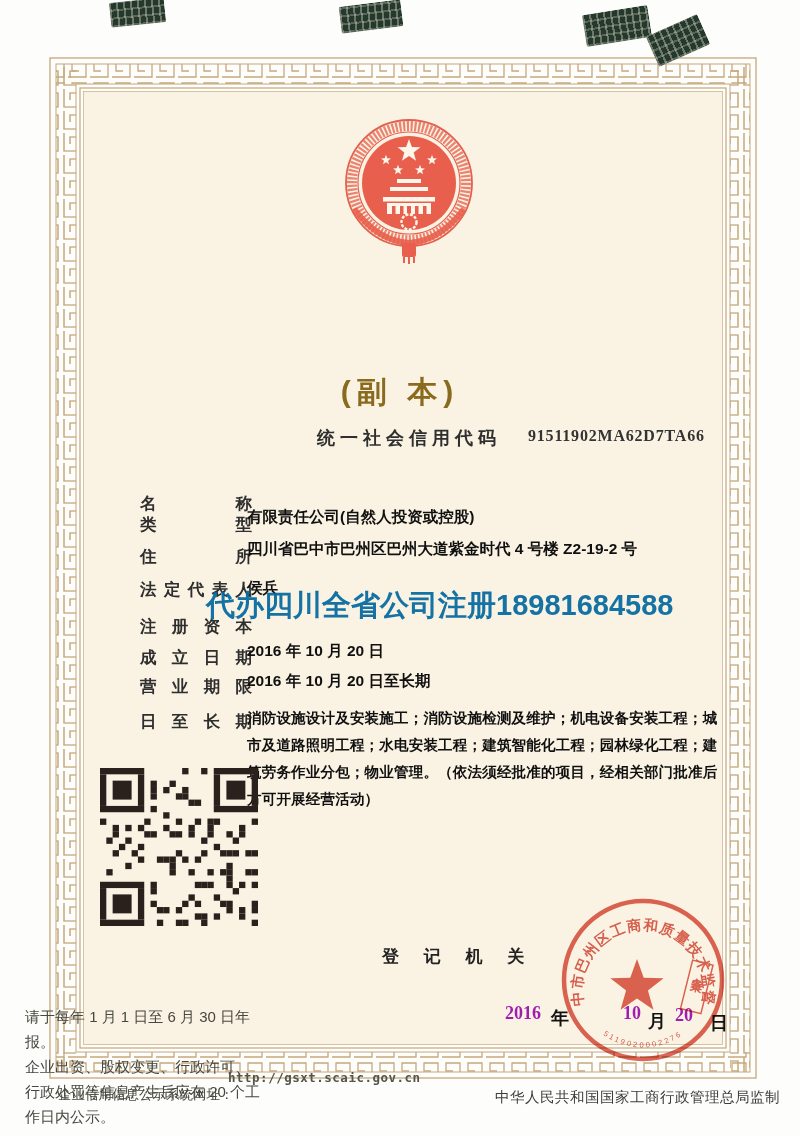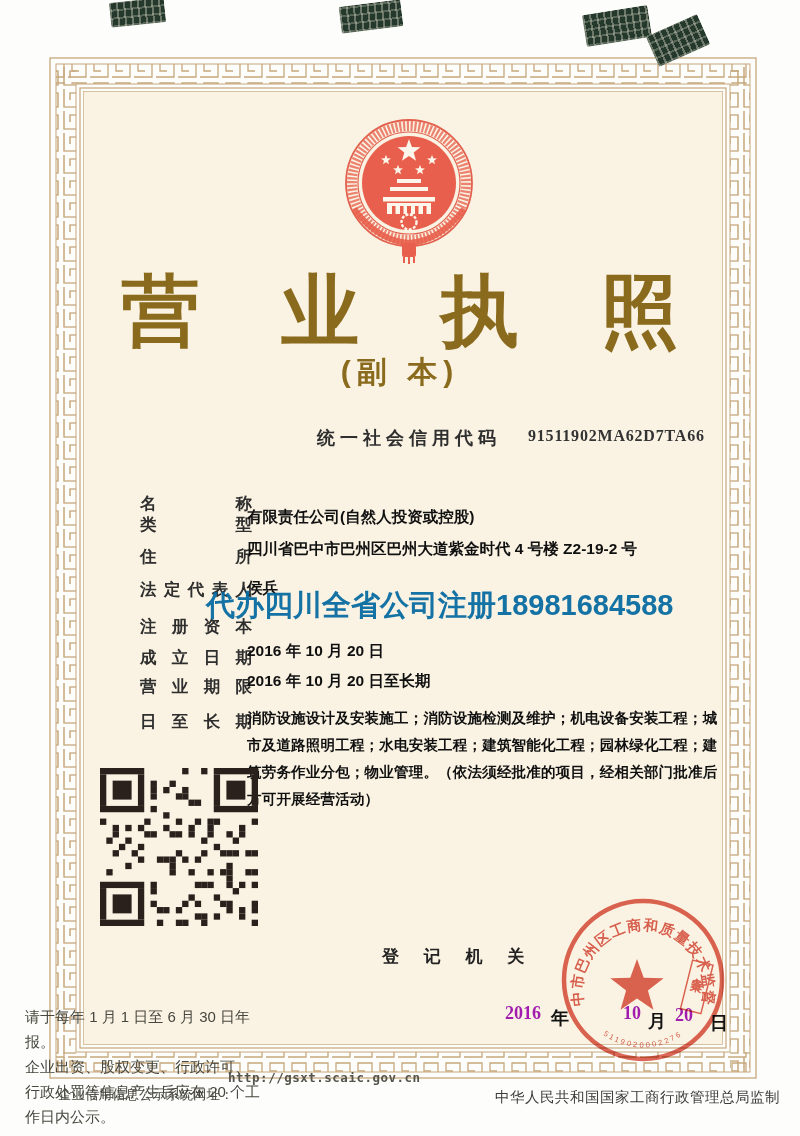--- a/index.html
+++ b/index.html
@@ -8,21 +8,21 @@
   .abs{position:absolute;}
   
   #frame-svg{position:absolute;left:0;top:0;pointer-events:none;}
   
   .frag{position:absolute;background:#24392b;border-radius:2px;
         background-image:repeating-linear-gradient(90deg,rgba(246,240,224,.35) 0 2px,transparent 2px 7px),
                          repeating-linear-gradient(0deg,rgba(246,240,224,.25) 0 2px,transparent 2px 8px);}
   
   .title{left:0;right:0;top:272px;text-align:center;font-size:78px;font-weight:900;
          color:#8a6b1d;letter-spacing:30px;text-indent:30px;line-height:1;}
-  .subtitle{left:0;right:0;top:352px;text-align:center;font-size:30px;font-weight:700;
+  .subtitle{left:0;right:0;top:372px;text-align:center;font-size:30px;font-weight:700;
             color:#8a6b1d;letter-spacing:6px;}
   
   .credit-label{left:317px;top:426px;font-size:18px;font-weight:600;color:#2f2f2f;letter-spacing:5px;}
   .credit-code{left:528px;top:427px;font-size:16px;font-weight:600;color:#333;
                font-family:"Liberation Serif",serif;letter-spacing:.8px;}
   
   .f-label{position:absolute;left:140px;width:112px;font-size:16.5px;font-weight:600;color:#2e2e2e;
            text-align:justify;text-align-last:justify;line-height:1.2;}
   .f-value{position:absolute;left:247px;width:482px;font-size:15.5px;font-weight:700;color:#101010;
            line-height:1.35;}
@@ -96,21 +96,20 @@
     <rect x="62" y="93" width="3.5" height="8" fill="#e8604d"></rect>
     <rect x="69" y="93" width="4" height="8" fill="#e8604d"></rect>
     <rect x="77" y="93" width="3.5" height="8" fill="#e8604d"></rect>
     <rect x="85" y="93" width="3.5" height="8" fill="#e8604d"></rect>
     <circle cx="71" cy="109" r="7.5" fill="none" stroke="#fdf6ea" stroke-width="2.4" stroke-dasharray="3 1.5"></circle>
     <path d="M16 96 Q40 128 71 130 Q102 128 126 96" fill="none" stroke="#e8604d" stroke-width="6" opacity=".9"></path>
     <rect x="64" y="130" width="14" height="14" rx="2" fill="#e8604d"></rect>
     <path d="M66 144 v6 M71 144 v7 M76 144 v6" stroke="#e8604d" stroke-width="2"></path>
   </svg>
 
-  <div class="abs title">营 业 执 照</div>
   <div class="abs subtitle">(副  本)</div>
 
   <div class="abs credit-label">统一社会信用代码</div>
   <div class="abs credit-code">91511902MA62D7TA66</div>
 
   <div class="f-label" style="top:494px">名称</div>
 
   <div class="f-label" style="top:515px">类型</div>
   <div class="f-value" style="top:507px">有限责任公司(自然人投资或控股)</div>
 

